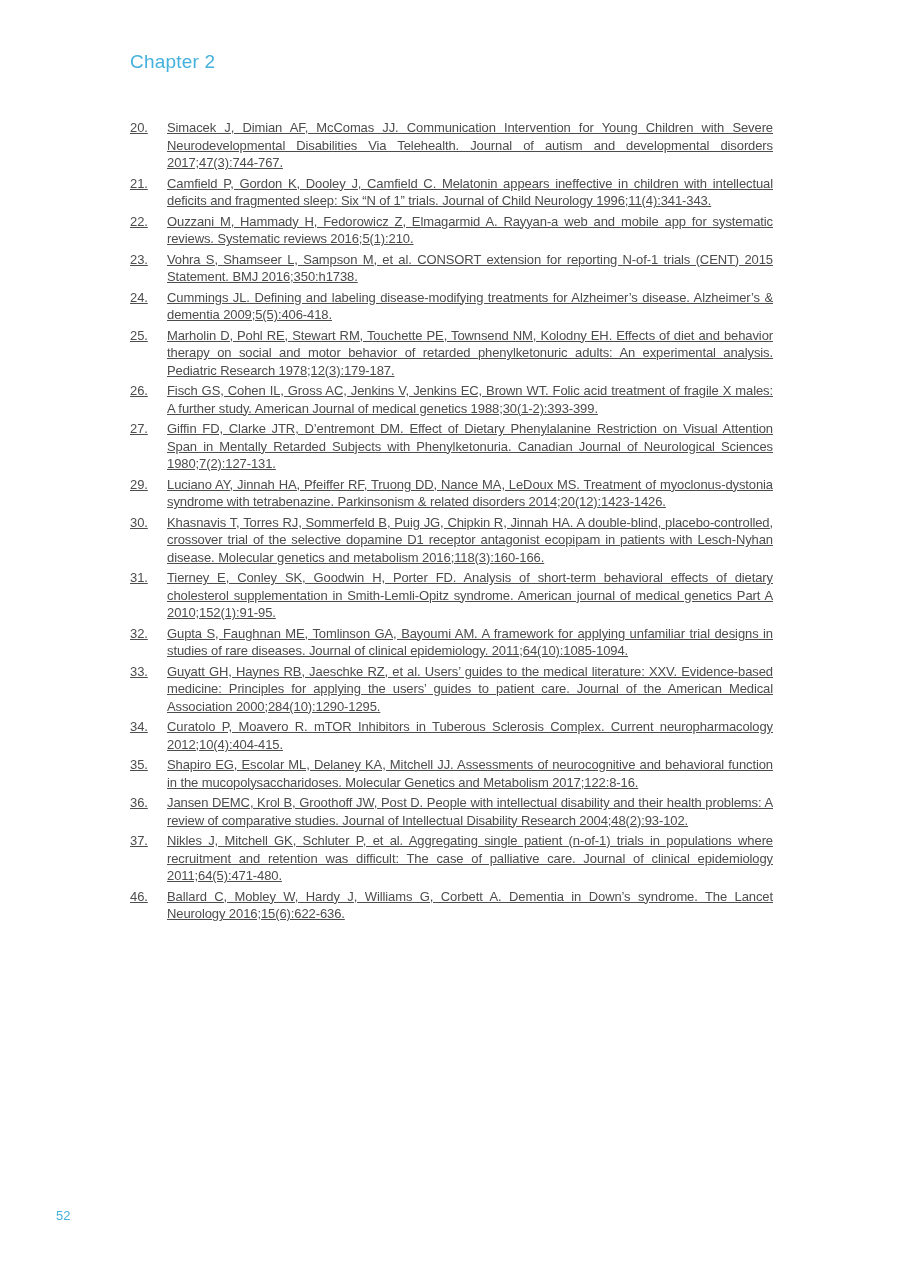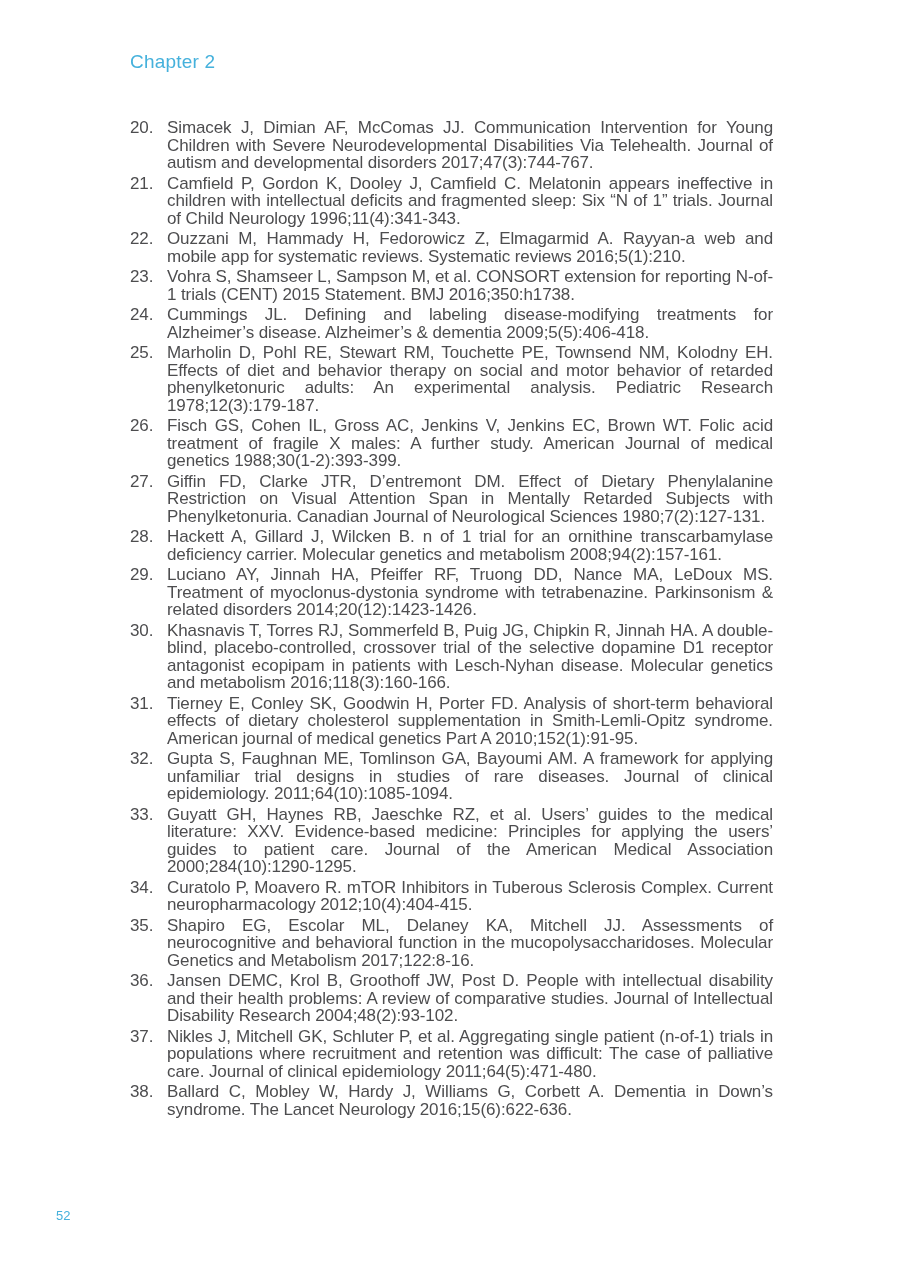--- a/index.html
+++ b/index.html
@@ -28,23 +28,24 @@
   .reference-list {
     position: absolute;
     left: 130px;
     top: 119px;
     width: 643px;
   }
   .ref-item {
     display: flex;
     margin-bottom: 3px;
     color: var(--body-text, #4d4d4f);
-    font-size: 17px;
+    font-size: 13px;
     line-height: 17.5px;
     letter-spacing: -0.1px;
+    text-decoration: underline;
   }
   .ref-num {
     flex: 0 0 37px;
     width: 37px;
   }
   .ref-text {
     flex: 1 1 auto;
     text-align: justify;
     text-justify: inter-word;
   }
@@ -90,24 +91,20 @@
       </div>
       <div class="ref-item">
         <span class="ref-num">26.</span>
         <span class="ref-text">Fisch GS, Cohen IL, Gross AC, Jenkins V, Jenkins EC, Brown WT. Folic acid treatment of fragile X males: A further study. American Journal of medical genetics 1988;30(1-2):393-399.</span>
       </div>
       <div class="ref-item">
         <span class="ref-num">27.</span>
         <span class="ref-text">Giffin FD, Clarke JTR, D’entremont DM. Effect of Dietary Phenylalanine Restriction on Visual Attention Span in Mentally Retarded Subjects with Phenylketonuria. Canadian Journal of Neurological Sciences 1980;7(2):127-131.</span>
       </div>
       <div class="ref-item">
-        <span class="ref-num">28.</span>
-        <span class="ref-text">Hackett A, Gillard J, Wilcken B. n of 1 trial for an ornithine transcarbamylase deficiency carrier. Molecular genetics and metabolism 2008;94(2):157-161.</span>
-      </div>
-      <div class="ref-item">
         <span class="ref-num">29.</span>
         <span class="ref-text">Luciano AY, Jinnah HA, Pfeiffer RF, Truong DD, Nance MA, LeDoux MS. Treatment of myoclonus-dystonia syndrome with tetrabenazine. Parkinsonism &amp; related disorders 2014;20(12):1423-1426.</span>
       </div>
       <div class="ref-item">
         <span class="ref-num">30.</span>
         <span class="ref-text">Khasnavis T, Torres RJ, Sommerfeld B, Puig JG, Chipkin R, Jinnah HA. A double-blind, placebo-controlled, crossover trial of the selective dopamine D1 receptor antagonist ecopipam in patients with Lesch-Nyhan disease. Molecular genetics and metabolism 2016;118(3):160-166.</span>
       </div>
       <div class="ref-item">
         <span class="ref-num">31.</span>
         <span class="ref-text">Tierney E, Conley SK, Goodwin H, Porter FD. Analysis of short-term behavioral effects of dietary cholesterol supplementation in Smith-Lemli-Opitz syndrome. American journal of medical genetics Part A 2010;152(1):91-95.</span>
@@ -130,19 +127,19 @@
       </div>
       <div class="ref-item">
         <span class="ref-num">36.</span>
         <span class="ref-text">Jansen DEMC, Krol B, Groothoff JW, Post D. People with intellectual disability and their health problems: A review of comparative studies. Journal of Intellectual Disability Research 2004;48(2):93-102.</span>
       </div>
       <div class="ref-item">
         <span class="ref-num">37.</span>
         <span class="ref-text">Nikles J, Mitchell GK, Schluter P, et al. Aggregating single patient (n-of-1) trials in populations where recruitment and retention was difficult: The case of palliative care. Journal of clinical epidemiology 2011;64(5):471-480.</span>
       </div>
       <div class="ref-item">
-        <span class="ref-num">38.</span>
+        <span class="ref-num">46.</span>
         <span class="ref-text">Ballard C, Mobley W, Hardy J, Williams G, Corbett A. Dementia in Down’s syndrome. The Lancet Neurology 2016;15(6):622-636.</span>
       </div>
     </div>
 
   <div class="page-number">52</div>
 </div>
 
 </body></html>

